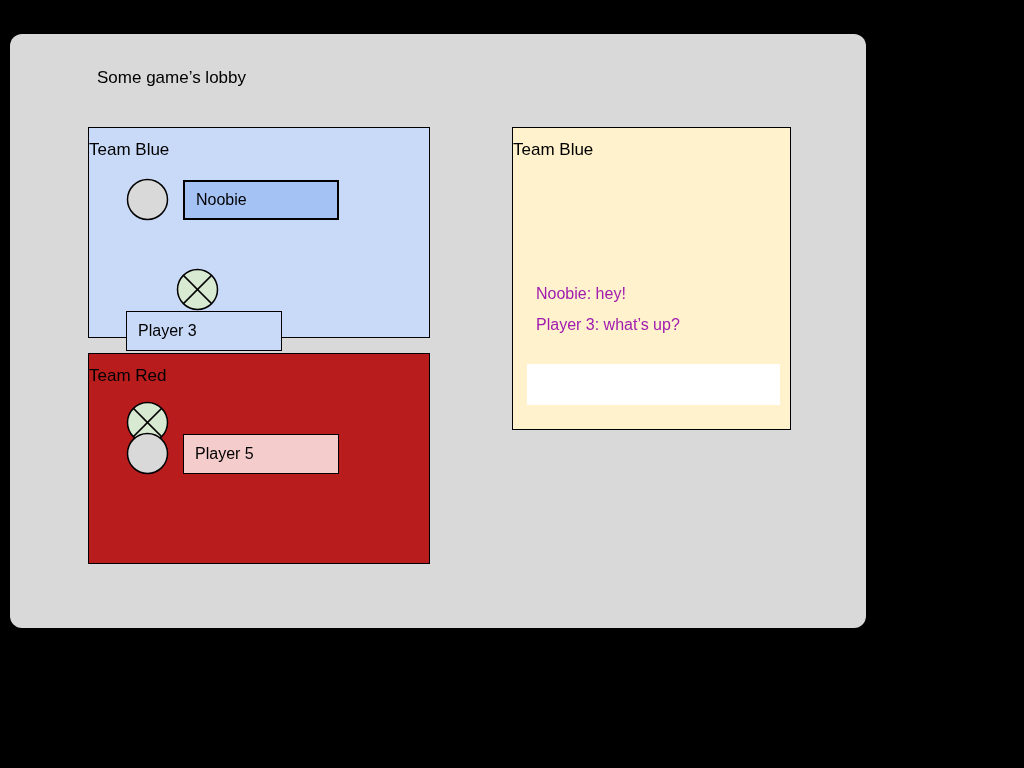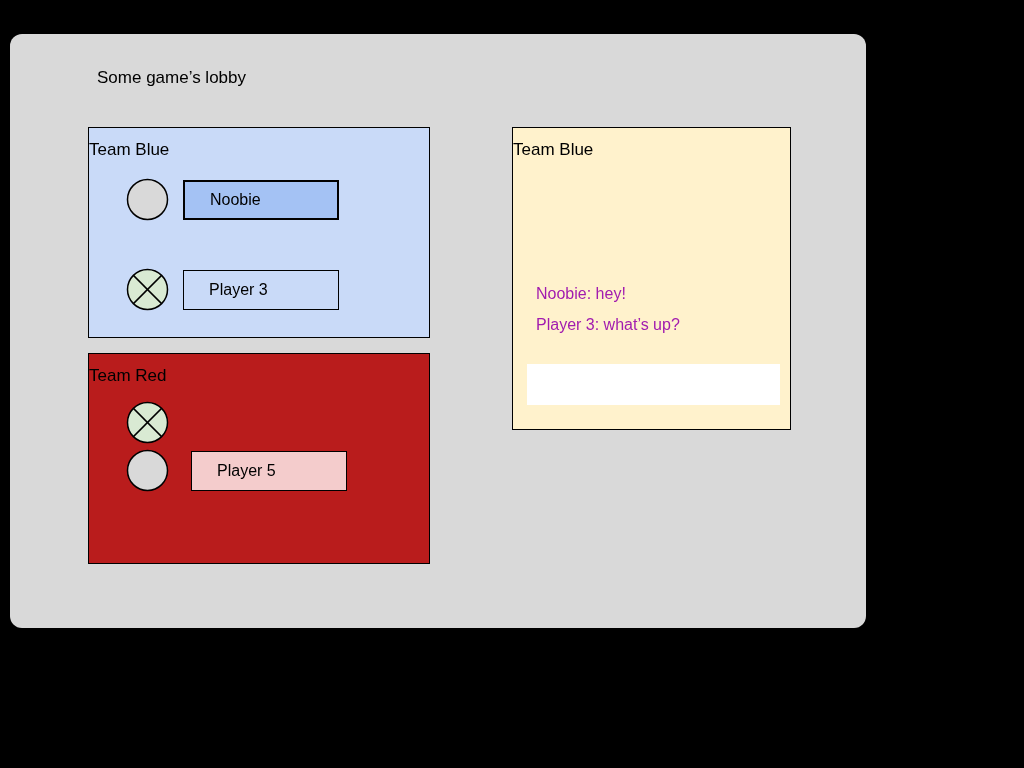--- a/index.html
+++ b/index.html
@@ -53,21 +53,21 @@
     width: 43px; height: 43px;
     display: block;
     margin-right: 14px;
     cursor: pointer;
   }
   .player-slot {
     width: 156px; height: 40px;
     border: 1px solid #000;
     font-size: 16px;
     line-height: 38px;
-    padding-left: 25px;
+    padding-left: 11px;
     color: #000;
     cursor: pointer;
   }
   .team-blue .player-slot { background: #c9daf8; }
   .team-red  .player-slot { background: #f4cccc; }
   .player-slot.highlighted {
     background: #a4c2f4 !important;
     border-width: 2px;
     line-height: 36px;
   }
@@ -102,23 +102,23 @@
     background: #d9ead3;
     border: 1px solid #000;
     font-family: "Liberation Sans", sans-serif;
     font-size: 17px;
     color: #000;
     cursor: pointer;
   }
   
   .row-0 { top: 50px; }
   .row-1 { top: 95px; }
-  .row-2 { top: 140px; }
+  .row-2 { top: 140px; flex-direction: column; }
   .team-red .row-0 { top: 47px; }
-  .team-red .row-1 { top: 95px; gap: 8px; }
+  .team-red .row-1 { top: 78px; }
 </style>
 </head>
 <body>
 
 <div class="lobby">
 
   <div class="lobby-title">Some game’s lobby</div>
 
   <div class="panel team-blue">
     <div class="panel-title">Team Blue</div>

